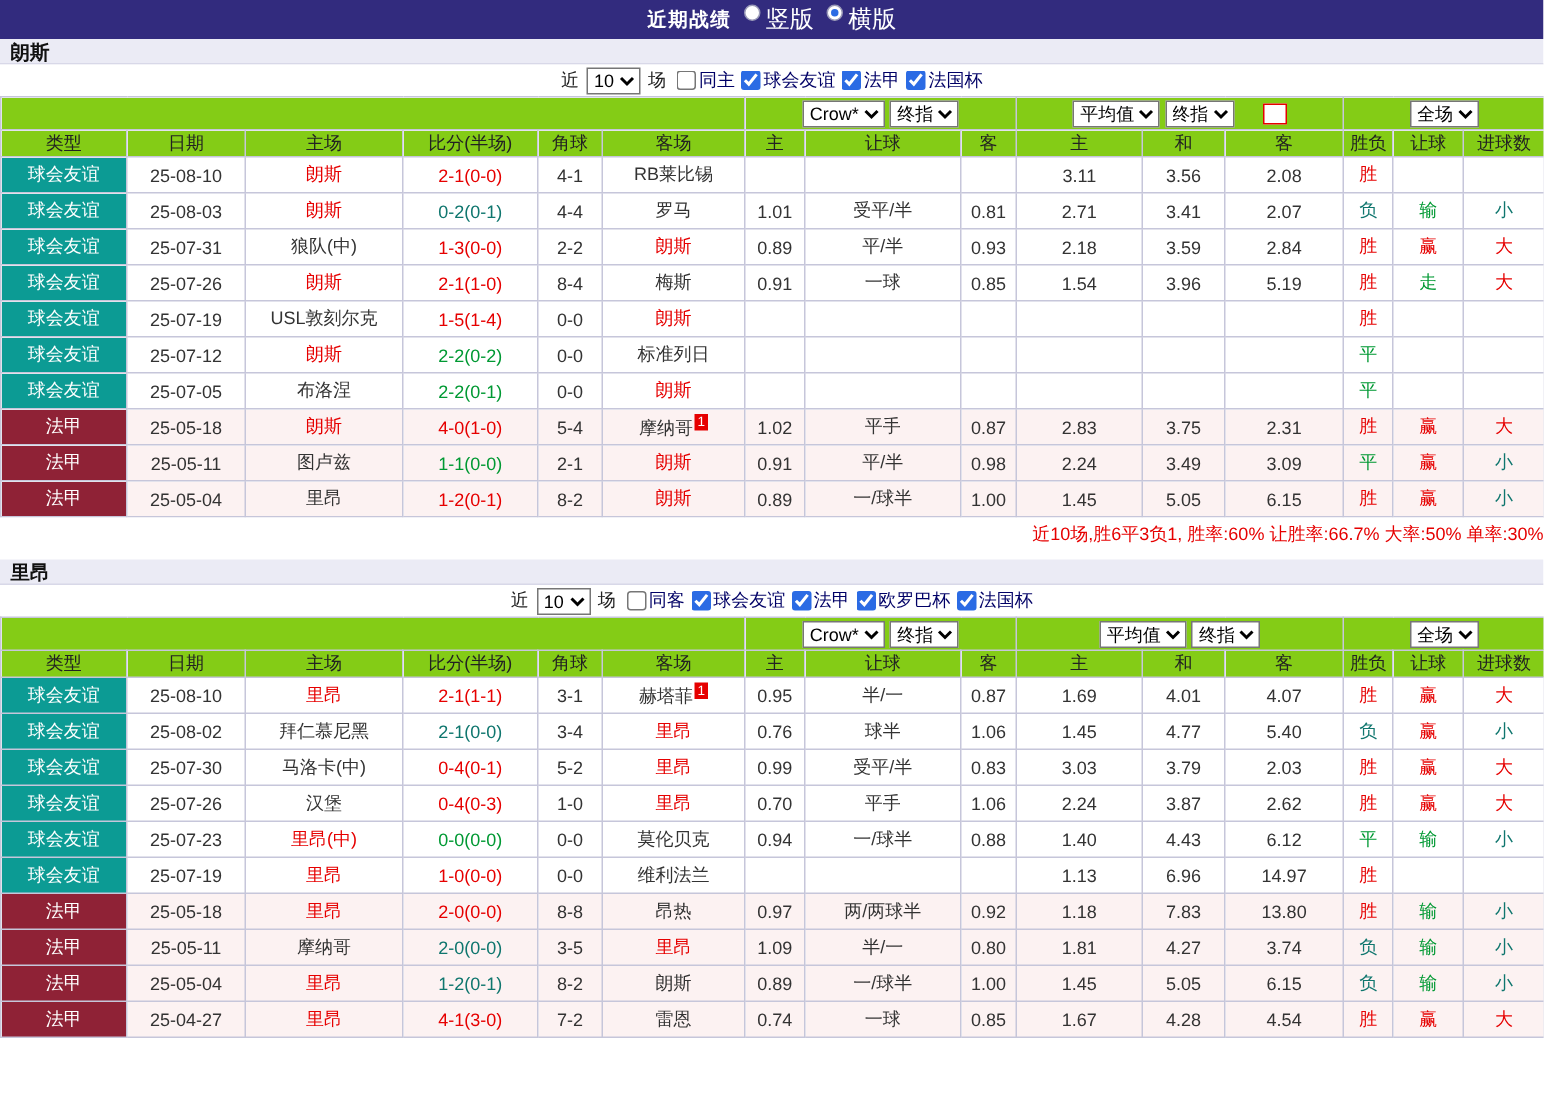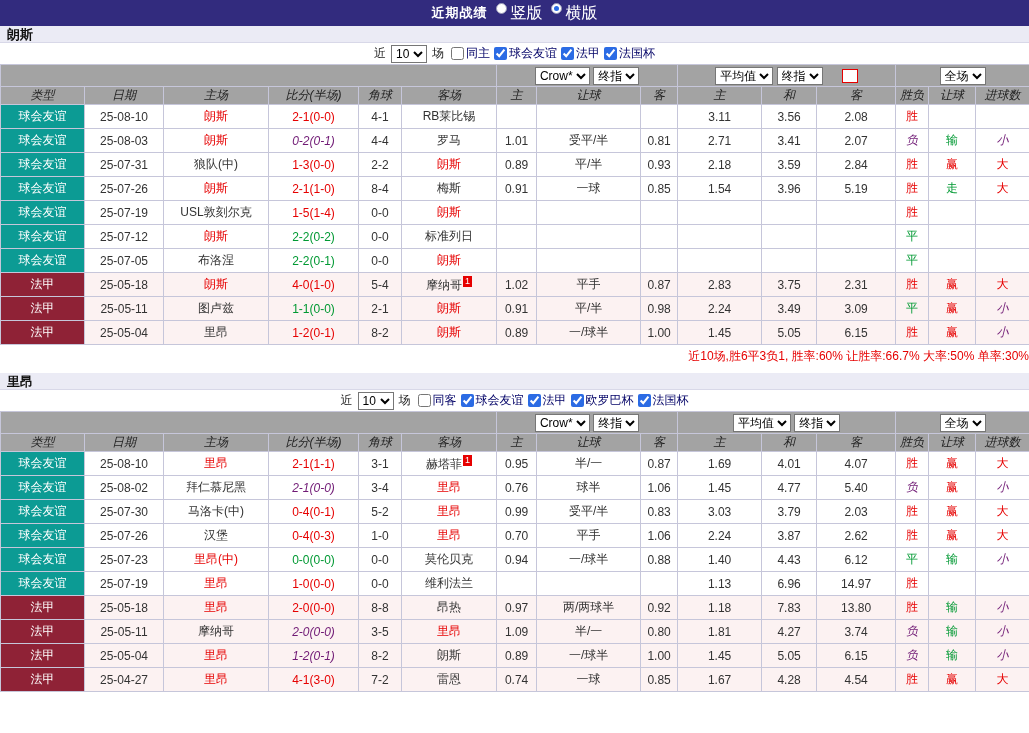--- a/index.html
+++ b/index.html
@@ -42,31 +42,31 @@
     font-size:12px; height:18px; background:#fff;
     border:1px solid #767676; color:#000;
     font-family:"Liberation Sans","DejaVu Sans",sans-serif;
   }
   
   table { width:100%; border-collapse:collapse; table-layout:fixed; }
   th,td {
     border:1px solid #c6c6da; text-align:center;
     overflow:hidden; white-space:nowrap;
   }
-  thead th { background:#a3a3a3; font-weight:normal; font-size:12px; color:#222;margin-top:48px; }
+  thead th { background:#84cc16; font-weight:normal; font-size:12px; color:#222;margin-top:48px; }
   .sel-row th { height:22px; }
-  .cols-row th { height:18px;font-style:italic; }
+  .cols-row th { height:18px; }
   tbody td { height:24px; font-size:12px; background:#fff; color:#333; }
   tr.ligue1 td { background:#fcf2f2; }
   td.type-cell { color:#fff; font-size:12px; }
   td.type-cell.friendly { background:#0c9b94; }
   td.type-cell.ligue1 { background:#8f2236; }
   .c-red { color:#e60000; }
   .c-green { color:#009933; }
-  .c-blue { color:#701a75;font-style:italic; }
+  .c-blue { color:#0f766e; }
   .focal { color:#e60000; }
   .badge {
     display:inline-block; background:#e60000; color:#fff;
     font-size:9px; line-height:11px; padding:0 2px;
     vertical-align:super; margin-left:1px;
   }
   .red-box {
     display:inline-block; width:16px; height:14px;
     border:1px solid #e60000; background:#fff;
     vertical-align:middle; margin-left:16px;

